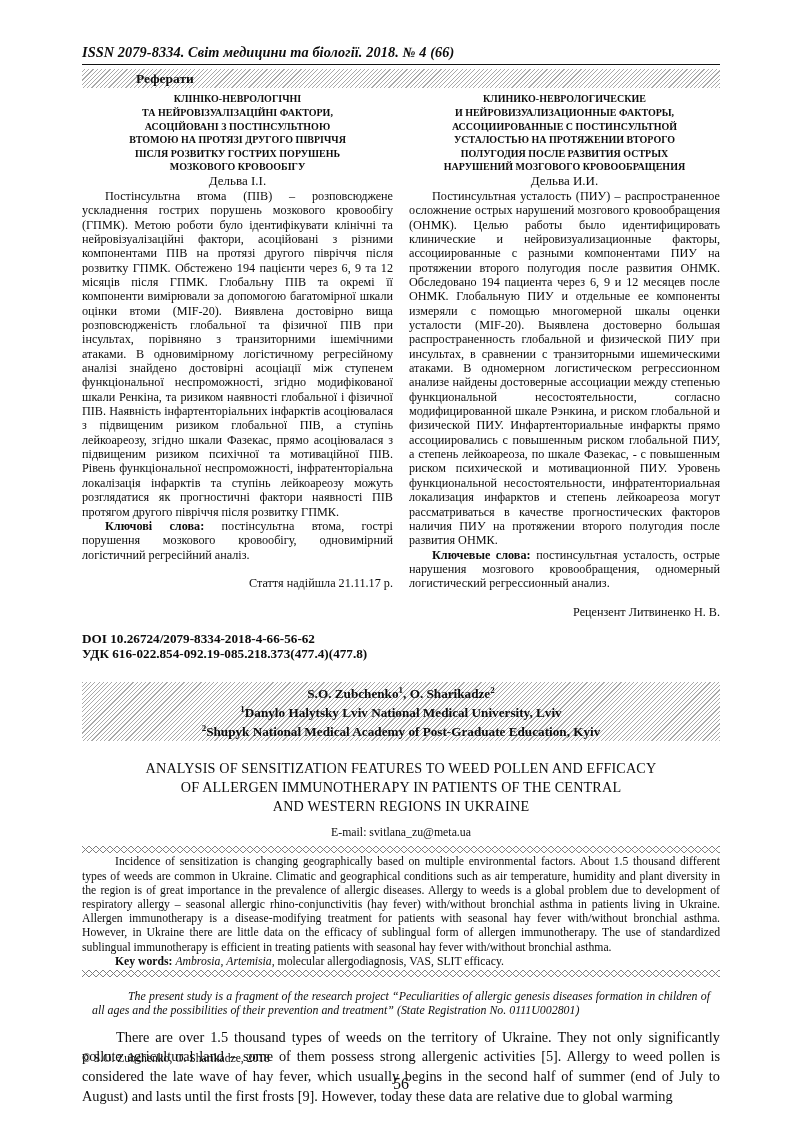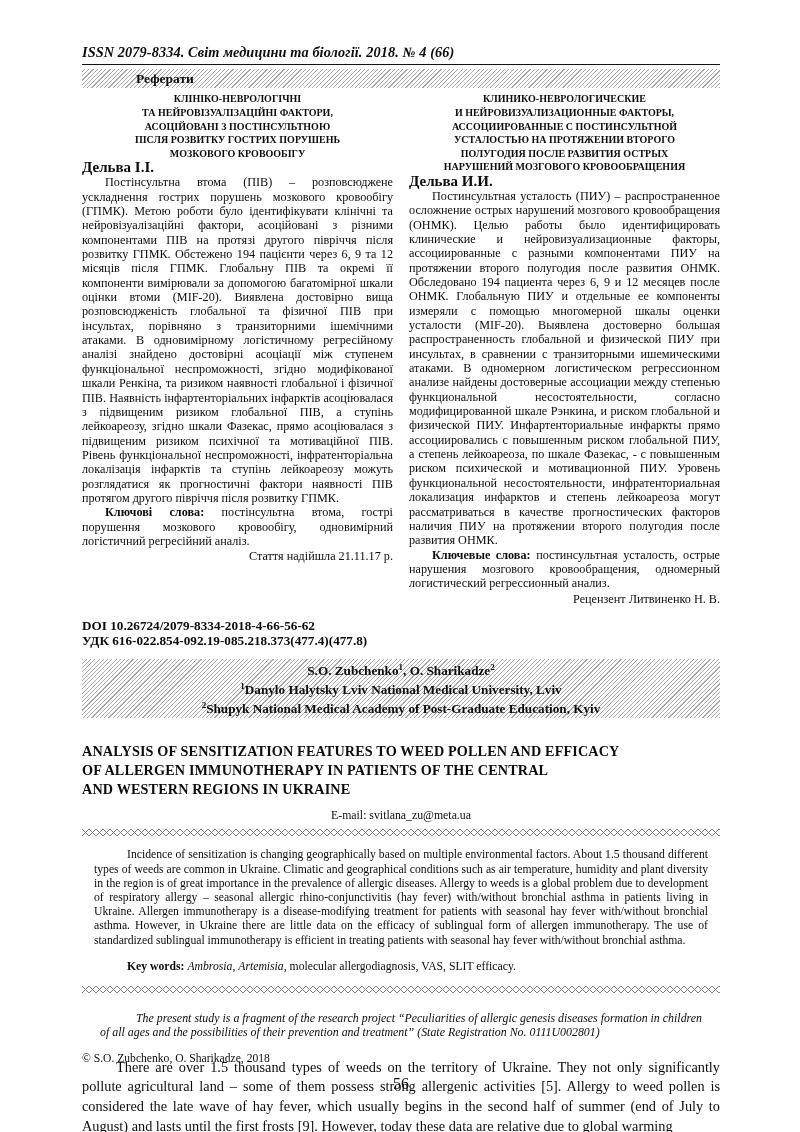--- a/index.html
+++ b/index.html
@@ -72,69 +72,70 @@
     width: 311px;
   }
   .abs-title {
     text-align: center;
     font-weight: 700;
     font-size: 10px;
     line-height: 13.6px;
     text-transform: uppercase;
   }
   .abs-author {
-    font-weight: 700;
-    font-size: 15px;
+    text-align: center;
+    font-weight: 400;
+    font-size: 13px;
     line-height: 14px;
   }
   .abs-body {
     text-align: justify;
     font-size: 12.2px;
     line-height: 14.35px;
     margin-top: 1px;
     hyphens: none;
   }
   .abs-body p {
     margin: 0;
     text-indent: 23px;
   }
   .abs-body .kw {
     font-weight: 700;
   }
   .abs-foot {
     text-align: right;
     font-size: 12.2px;
     line-height: 14.35px;
-    margin-top: 1px;
+    margin-top: 14px;
   }
 
   
   .doi-block {
     margin-top: 12px;
     font-weight: 700;
     font-size: 13.2px;
     line-height: 15.2px;
   }
 
   
   .band-authors {
-    margin-top: 11px;
+    margin-top: 21px;
     padding: 1px 0 2px 0;
     text-align: center;
     font-weight: 700;
     font-size: 13.2px;
     line-height: 15.3px;
   }
   .band-authors sup { font-size: 9px; vertical-align: super; }
 
   
   .en-title {
-    margin-top: 24px;
-    text-align: left;
-    font-weight: 700;
+    margin-top: 18px;
+    text-align: center;
+    font-weight: 400;
     font-size: 14.2px;
     line-height: 19px;
     letter-spacing: 0.15px;
   }
   .email-line {
     margin-top: 9px;
     text-align: center;
     font-size: 11.8px;
   }
 
@@ -151,33 +152,33 @@
   .zig.top { margin-top: 6px; }
   .zig.bot { margin-top: 1px; }
 
   
   .en-abs {
     font-size: 11.7px;
     line-height: 14.2px;
     text-align: justify;
     margin-top: 2px;
   }
-  .en-abs p { margin: 12px; text-indent: 33px; }
+  .en-abs p { margin: 0; text-indent: 33px; }
   .en-abs .kw { font-weight: 700; }
   .en-abs i { font-style: italic; }
 
   
   .proj-note {
     margin-top: 12px;
     font-style: italic;
     font-size: 11.9px;
     line-height: 14.4px;
     text-align: justify;
   }
-  .proj-note p { margin: 18px; text-indent: 36px; }
+  .proj-note p { margin: 10px; text-indent: 36px; }
 
   
   .main-body {
     margin-top: 0;
     font-size: 14.3px;
     line-height: 19.6px;
     text-align: justify;
   }
   .main-body p { margin: 0; text-indent: 34px; }
 
@@ -209,20 +210,21 @@
 
     <div class="hatch band-referaty">Реферати</div>
 
     <div class="cols">
 
       <div class="col">
         <div class="abs-title">
           <div>КЛІНІКО-НЕВРОЛОГІЧНІ</div>
           <div>ТА НЕЙРОВІЗУАЛІЗАЦІЙНІ ФАКТОРИ,</div>
           <div>АСОЦІЙОВАНІ З ПОСТІНСУЛЬТНОЮ</div>
+          <div>ВТОМОЮ НА ПРОТЯЗІ ДРУГОГО ПІВРІЧЧЯ</div>
           <div>ПІСЛЯ РОЗВИТКУ ГОСТРИХ ПОРУШЕНЬ</div>
           <div>МОЗКОВОГО КРОВООБІГУ</div>
         </div>
         <div class="abs-author">Дельва І.І.</div>
         <div class="abs-body">
           <p>Постінсультна втома (ПІВ) – розповсюджене ускладнення гострих порушень мозкового кровообігу (ГПМК). Метою роботи було ідентифікувати клінічні та нейровізуалізаційні фактори, асоційовані з різними компонентами ПІВ на протязі другого півріччя після розвитку ГПМК. Обстежено 194 пацієнти через 6, 9 та 12 місяців після ГПМК. Глобальну ПІВ та окремі її компоненти вимірювали за допомогою багатомірної шкали оцінки втоми (MIF-20). Виявлена достовірно вища розповсюдженість глобальної та фізичної ПІВ при інсультах, порівняно з транзиторними ішемічними атаками. В одновимірному логістичному регресійному аналізі знайдено достовірні асоціації між ступенем функціональної неспроможності, згідно модифікованої шкали Ренкіна, та ризиком наявності глобальної і фізичної ПІВ. Наявність інфартенторіальних інфарктів асоціювалася з підвищеним ризиком глобальної ПІВ, а ступінь лейкоареозу, згідно шкали Фазекас, прямо асоціювалася з підвищеним ризиком психічної та мотиваційної ПІВ. Рівень функціональної неспроможності, інфратенторіальна локалізація інфарктів та ступінь лейкоареозу можуть розглядатися як прогностичні фактори наявності ПІВ протягом другого півріччя після розвитку ГПМК.</p>
           <p><span class="kw">Ключові слова:</span><span> постінсультна втома, гострі порушення мозкового кровообігу, одновимірний логістичний регресійний аналіз.</span></p>
         </div>
         <div class="abs-foot">Стаття надійшла 21.11.17 р.</div>
       </div>

